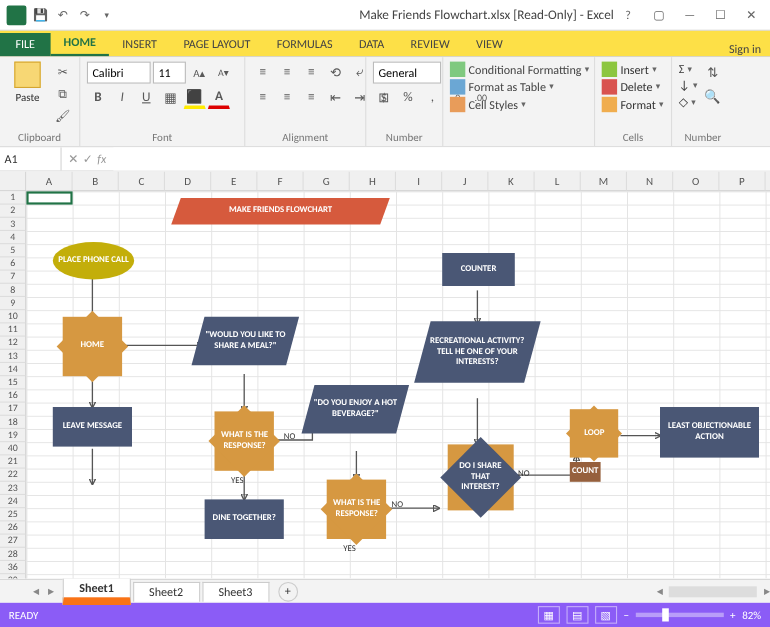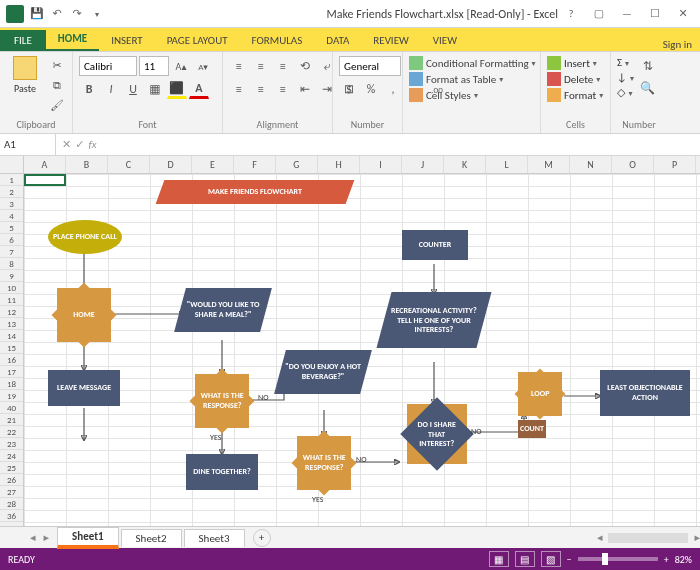--- a/index.html
+++ b/index.html
@@ -69,24 +69,24 @@
 .para { background: #4a5775; transform: skewX(-15deg); }
 .para span { transform: skewX(15deg); display: inline-block; }
 .tiny-label { position: absolute; font-size: 8px; color: #333; background: transparent; }
 .rect-small { background: #96603d; }
 
 svg.connectors { position: absolute; top: 0; left: 0; width: 100%; height: 100%; pointer-events: none; }
 svg.connectors path { stroke: #555; stroke-width: 1.2; fill: none; marker-end: url(#arrow); }
 
 .sheet-tabs { height: 22px; border-top: 1px solid #ccc; display: flex; align-items: center; background: #f3f3f3; font-size: 11px; padding-left: 30px; gap: 2px; }
 .sheet-tab { padding: 2px 14px; background: #fff; border: 1px solid #ccc; border-bottom: none; }
-.sheet-tab.active { border-bottom: 4px solid #f97316; font-weight: 600; }
+.sheet-tab.active { border-bottom: 7px solid #f97316; font-weight: 600; }
 .sheet-add { width: 18px; height: 18px; border: 1px solid #ccc; border-radius: 50%; display: flex; align-items: center; justify-content: center; margin-left: 6px; }
 
-.statusbar { height: 22px; background: #701a75; color: #fff; display: flex; align-items: center; font-size: 10px; padding: 0 8px; }
+.statusbar { height: 22px; background: #8b5cf6; color: #fff; display: flex; align-items: center; font-size: 10px; padding: 0 8px; }
 .statusbar .right { margin-left: auto; display: flex; align-items: center; gap: 6px; }
 .view-btn { width: 20px; height: 16px; border: 1px solid rgba(255,255,255,0.5); display: flex; align-items: center; justify-content: center; }
 .zoom-slider { width: 80px; height: 4px; background: rgba(255,255,255,0.4); position: relative; }
 .zoom-slider .thumb { position: absolute; width: 6px; height: 12px; background: #fff; top: -4px; left: 30%; }
 </style>
 </head>
 <body>
 
 <div class="titlebar">
   <div class="app-icon"></div>

